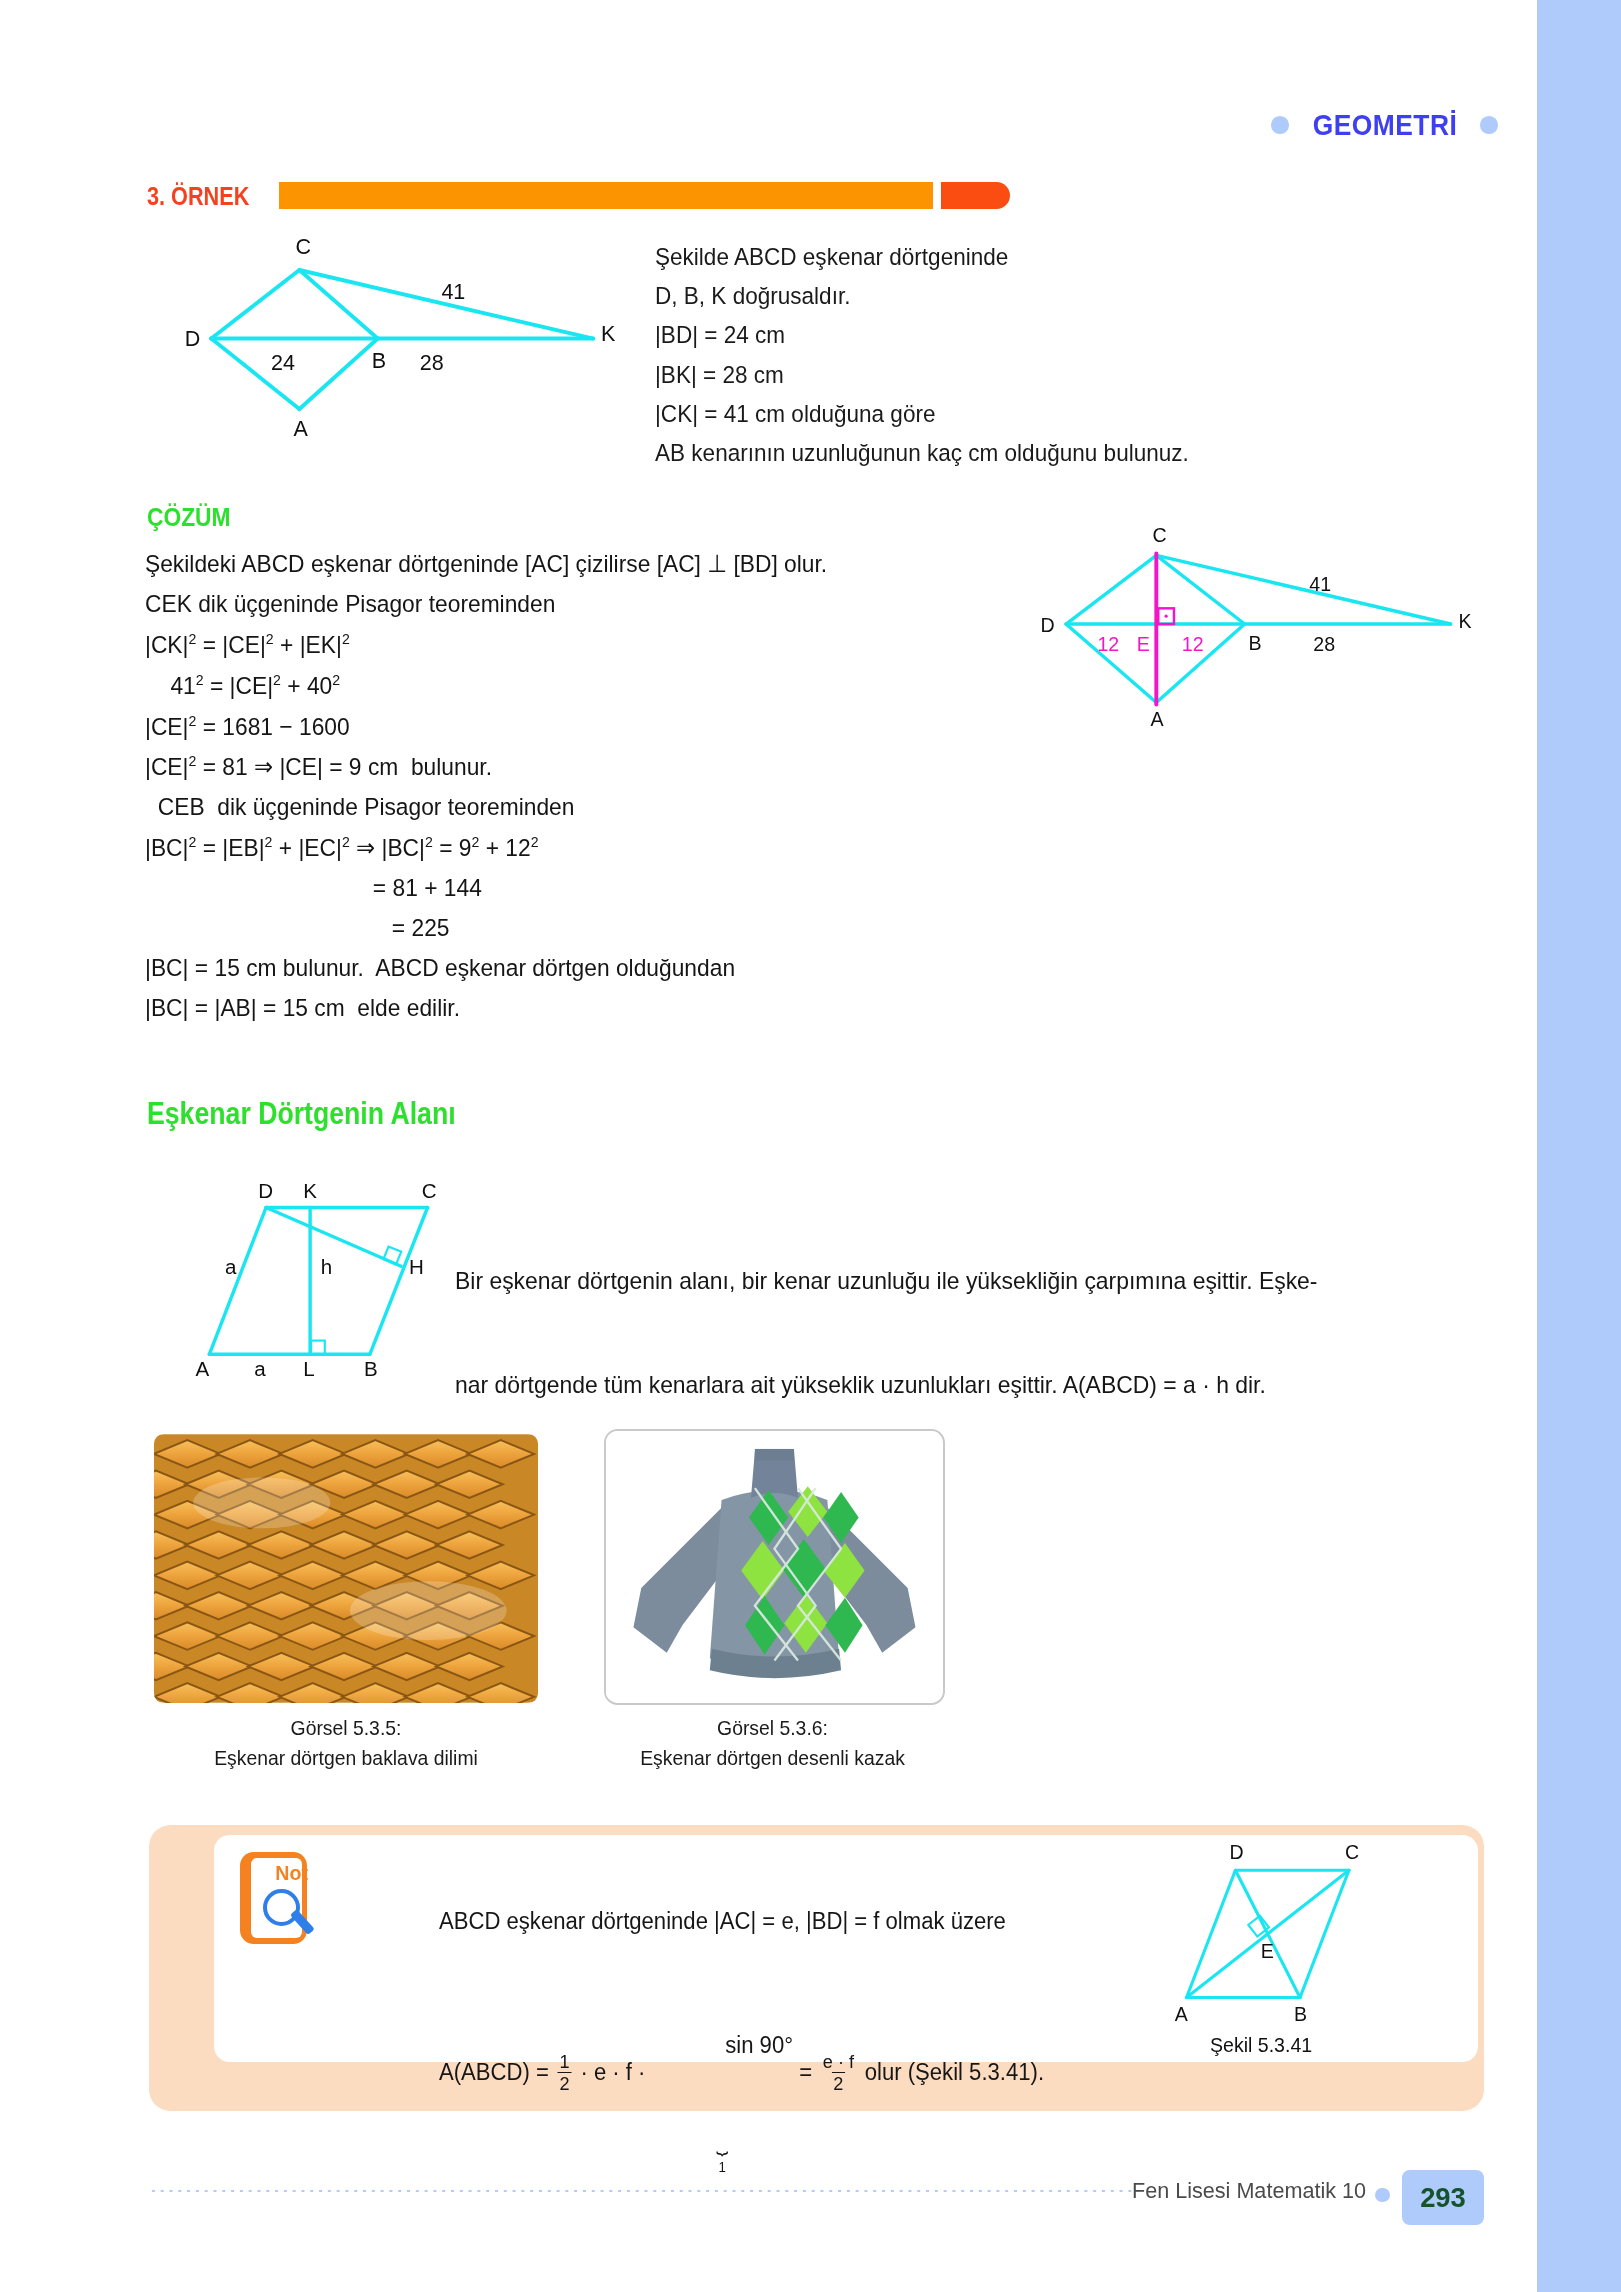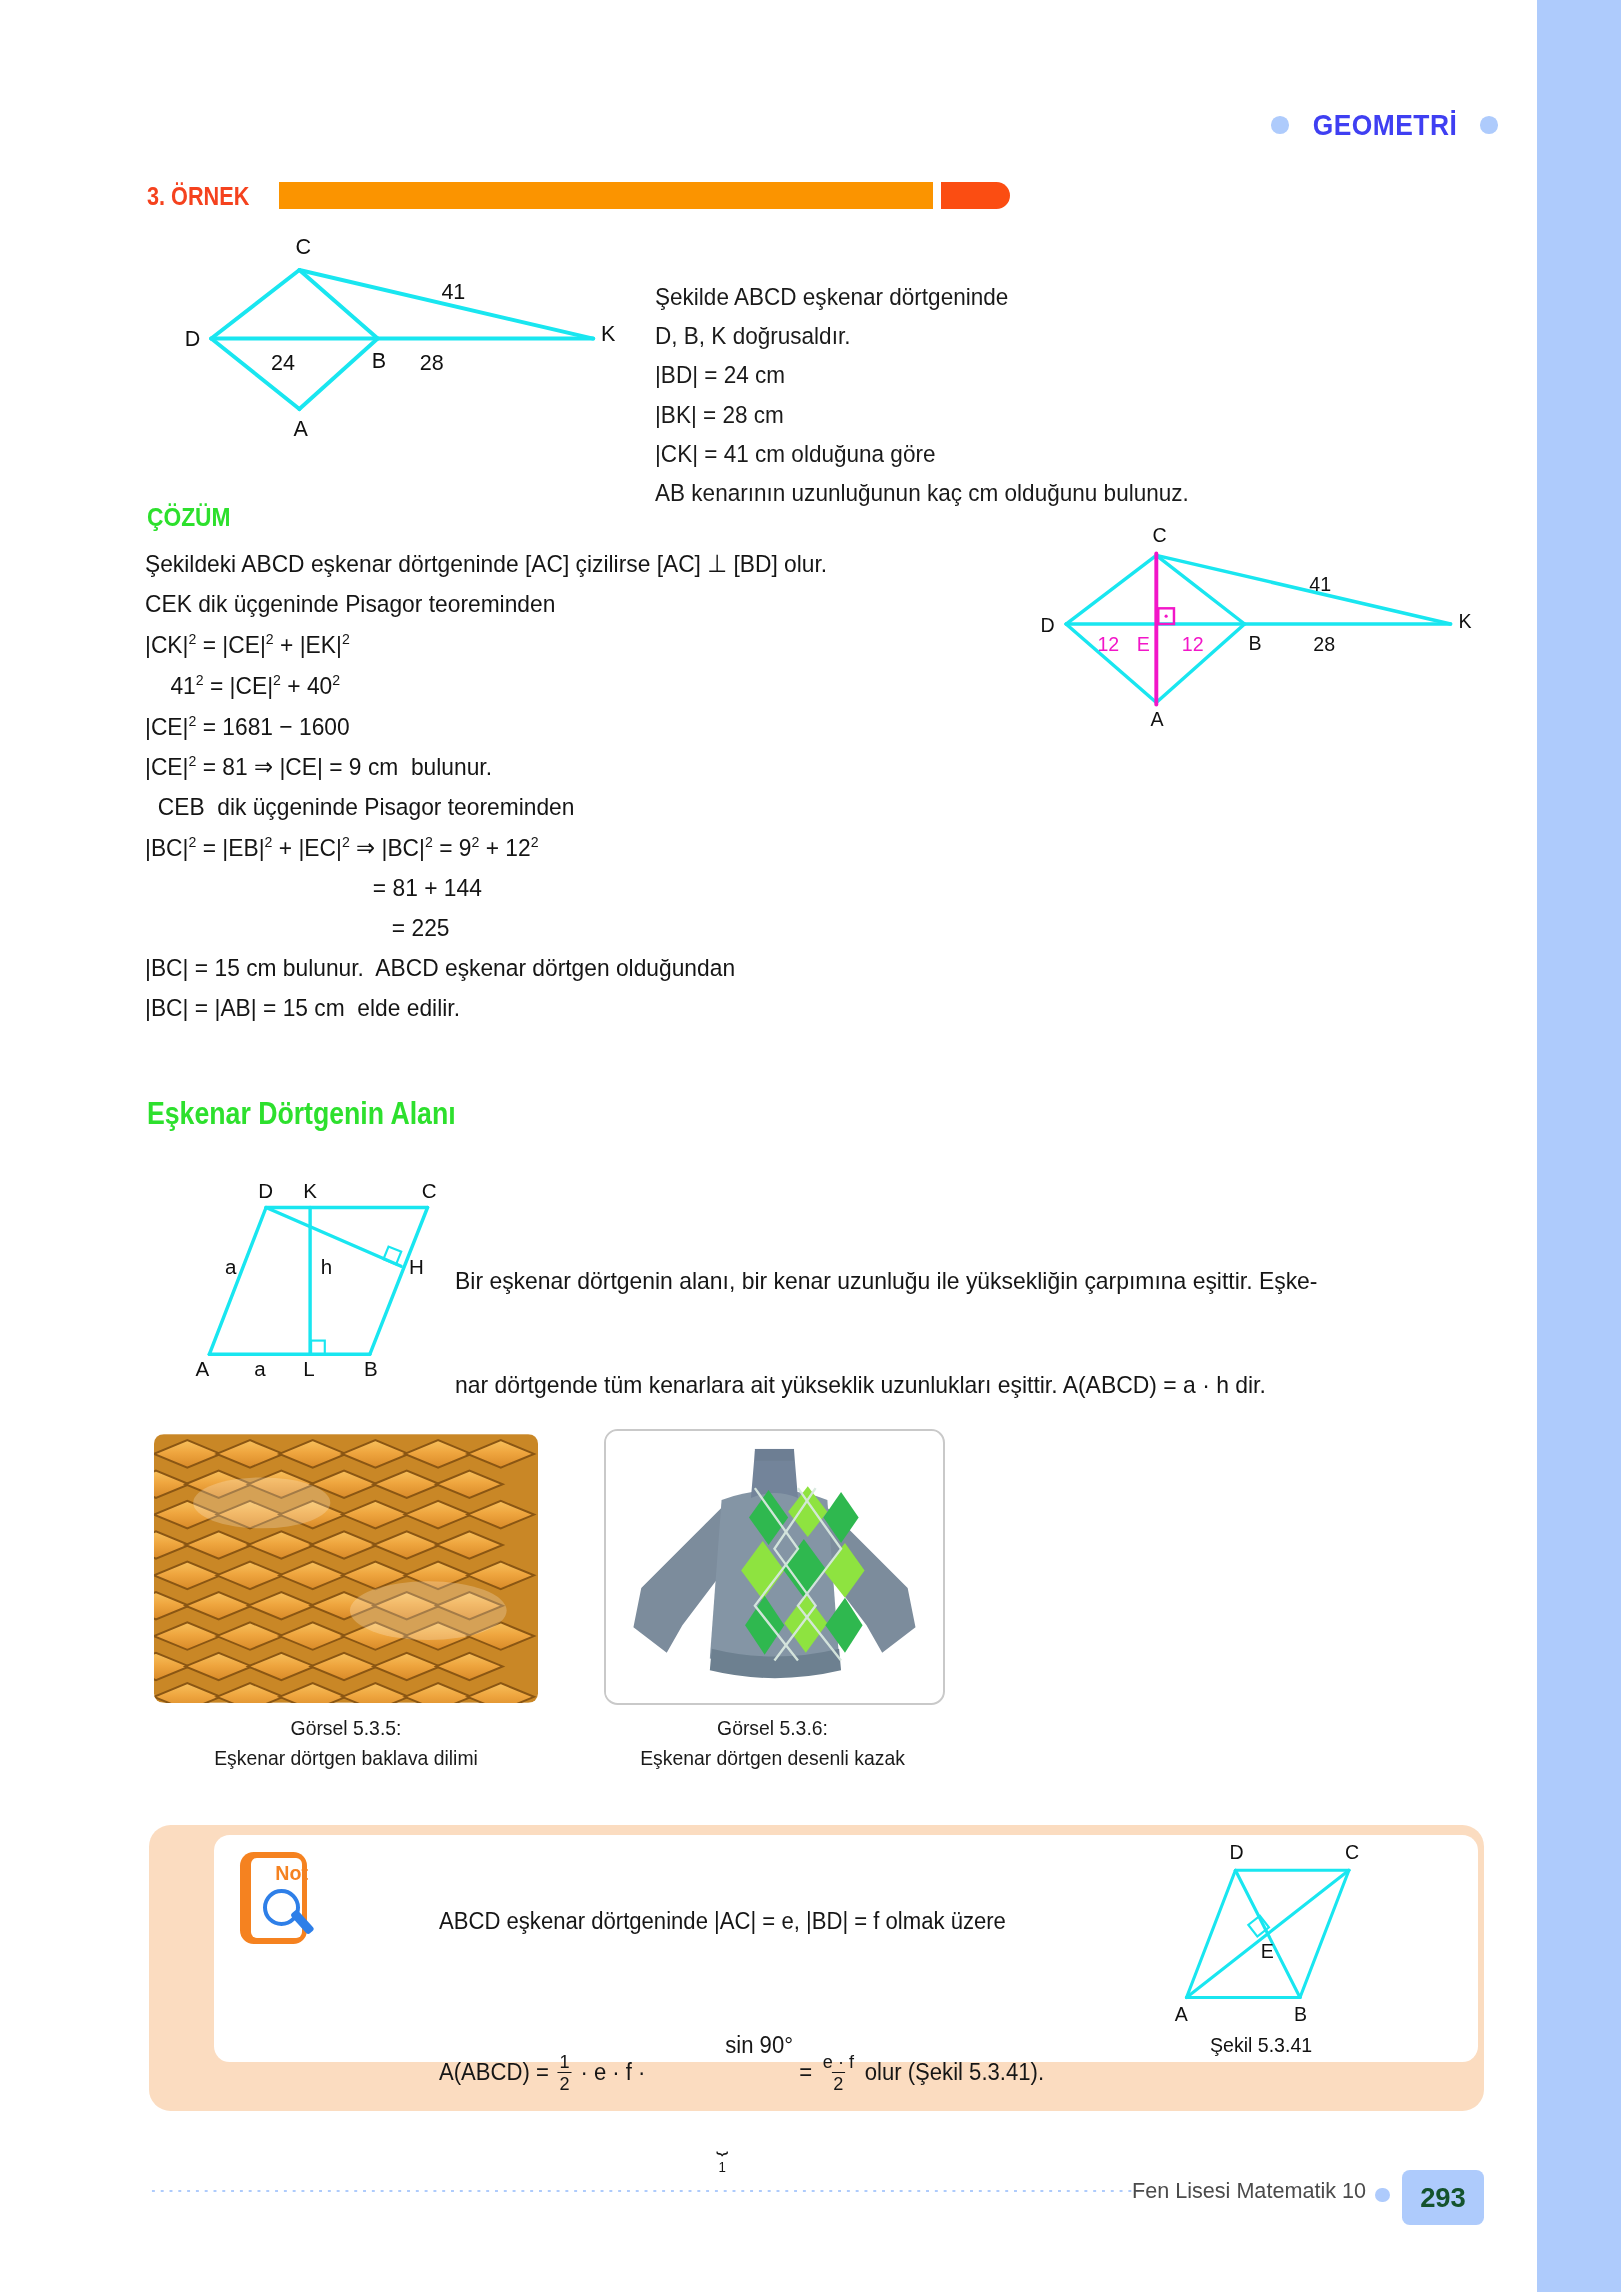--- a/index.html
+++ b/index.html
@@ -94,21 +94,20 @@
     line-height: 1.32;
     transform: scaleX(0.92);
     transform-origin: left top;
     white-space: pre;
   }
   .problem-text {
     position: absolute;
     left: 655px;
     top: 241px;
     width: 745px;
-    margin-top: 40px;
   }
   .problem-text .line { margin-bottom: 6.9px; }
 
   .section-head {
     position: absolute;
     font-family: "Liberation Sans", sans-serif;
     font-weight: bold;
     color: #2de02d;
     transform: scaleX(0.86);
     transform-origin: left top;

